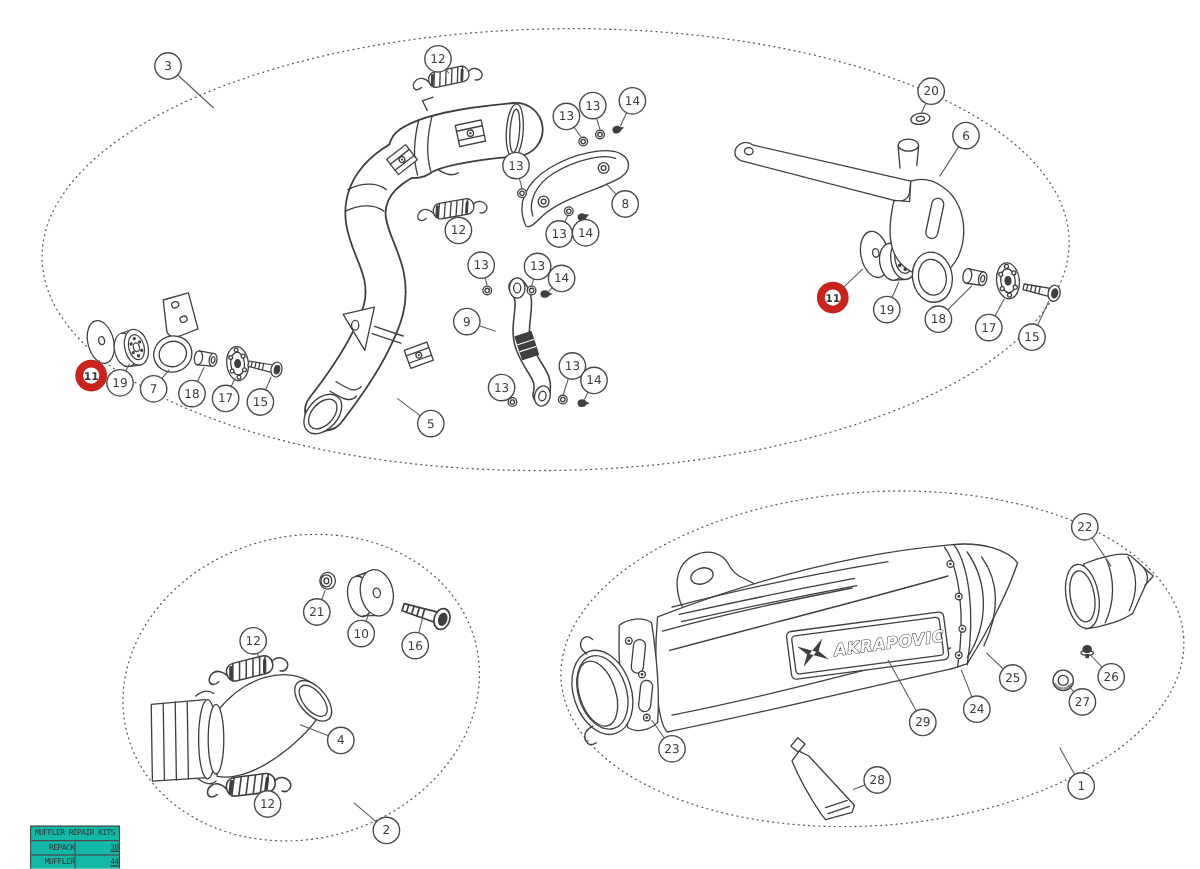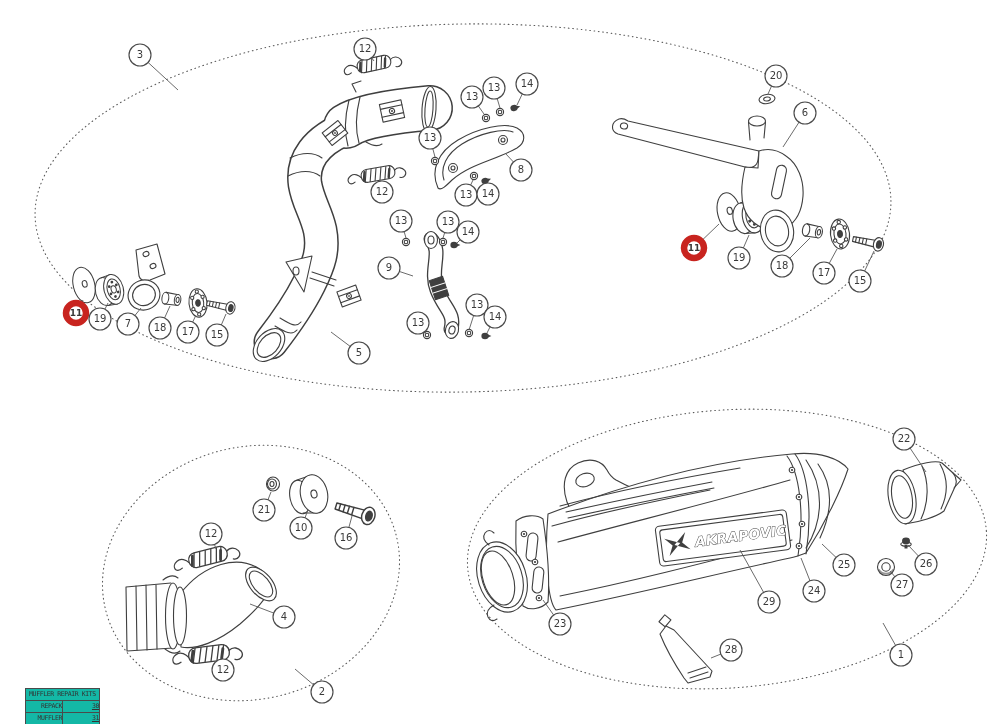--- a/index.html
+++ b/index.html
@@ -444,16 +444,16 @@
 </svg>
 
 <div class="kits-table">
   <div class="kt-header">MUFFLER REPAIR KITS</div>
   <div class="kt-row">
     <div class="kt-cell label">REPACK</div>
     <div class="kt-cell value">30</div>
   </div>
   <div class="kt-row">
     <div class="kt-cell label">MUFFLER</div>
-    <div class="kt-cell value">31</div>
+    <div class="kt-cell value">44</div>
   </div>
 </div>
 </div>
 
 </body></html>

